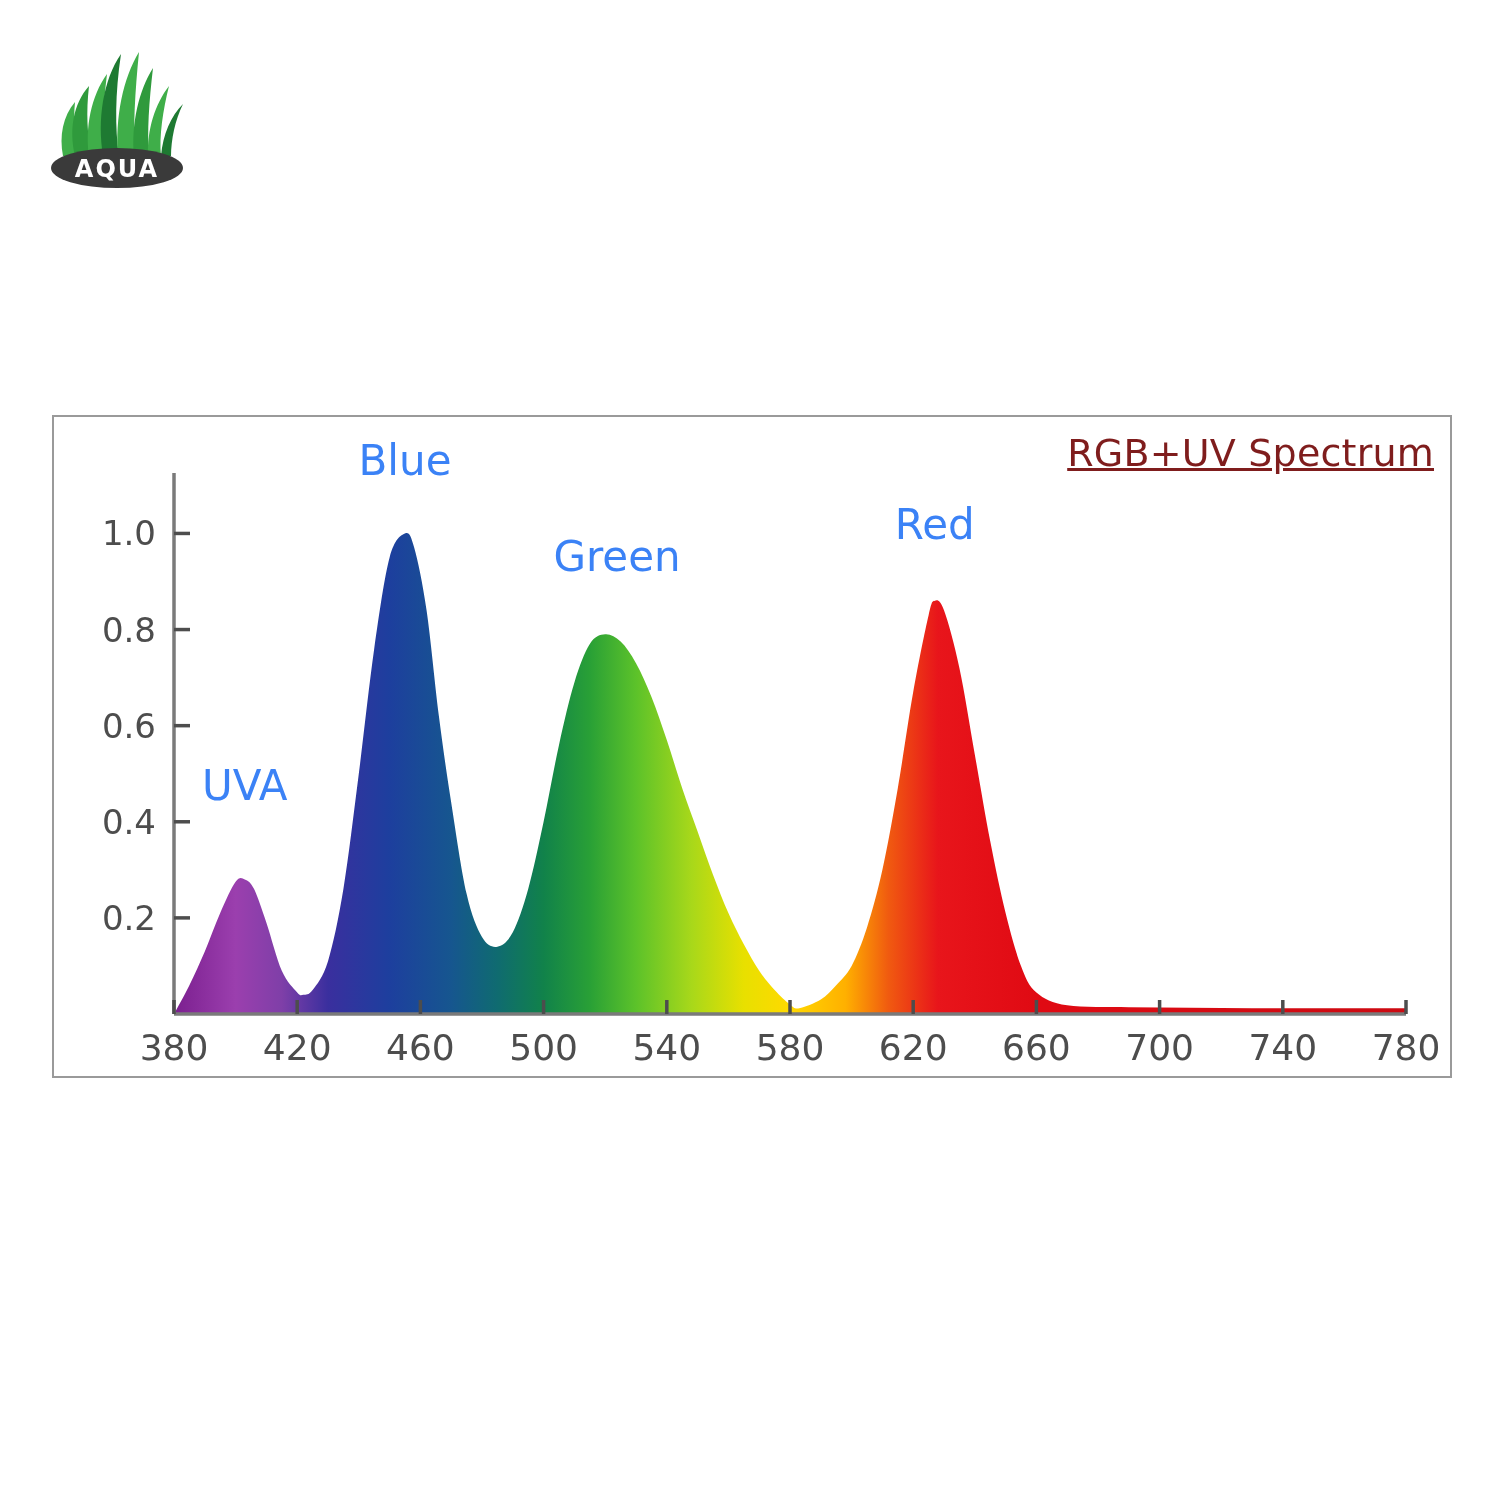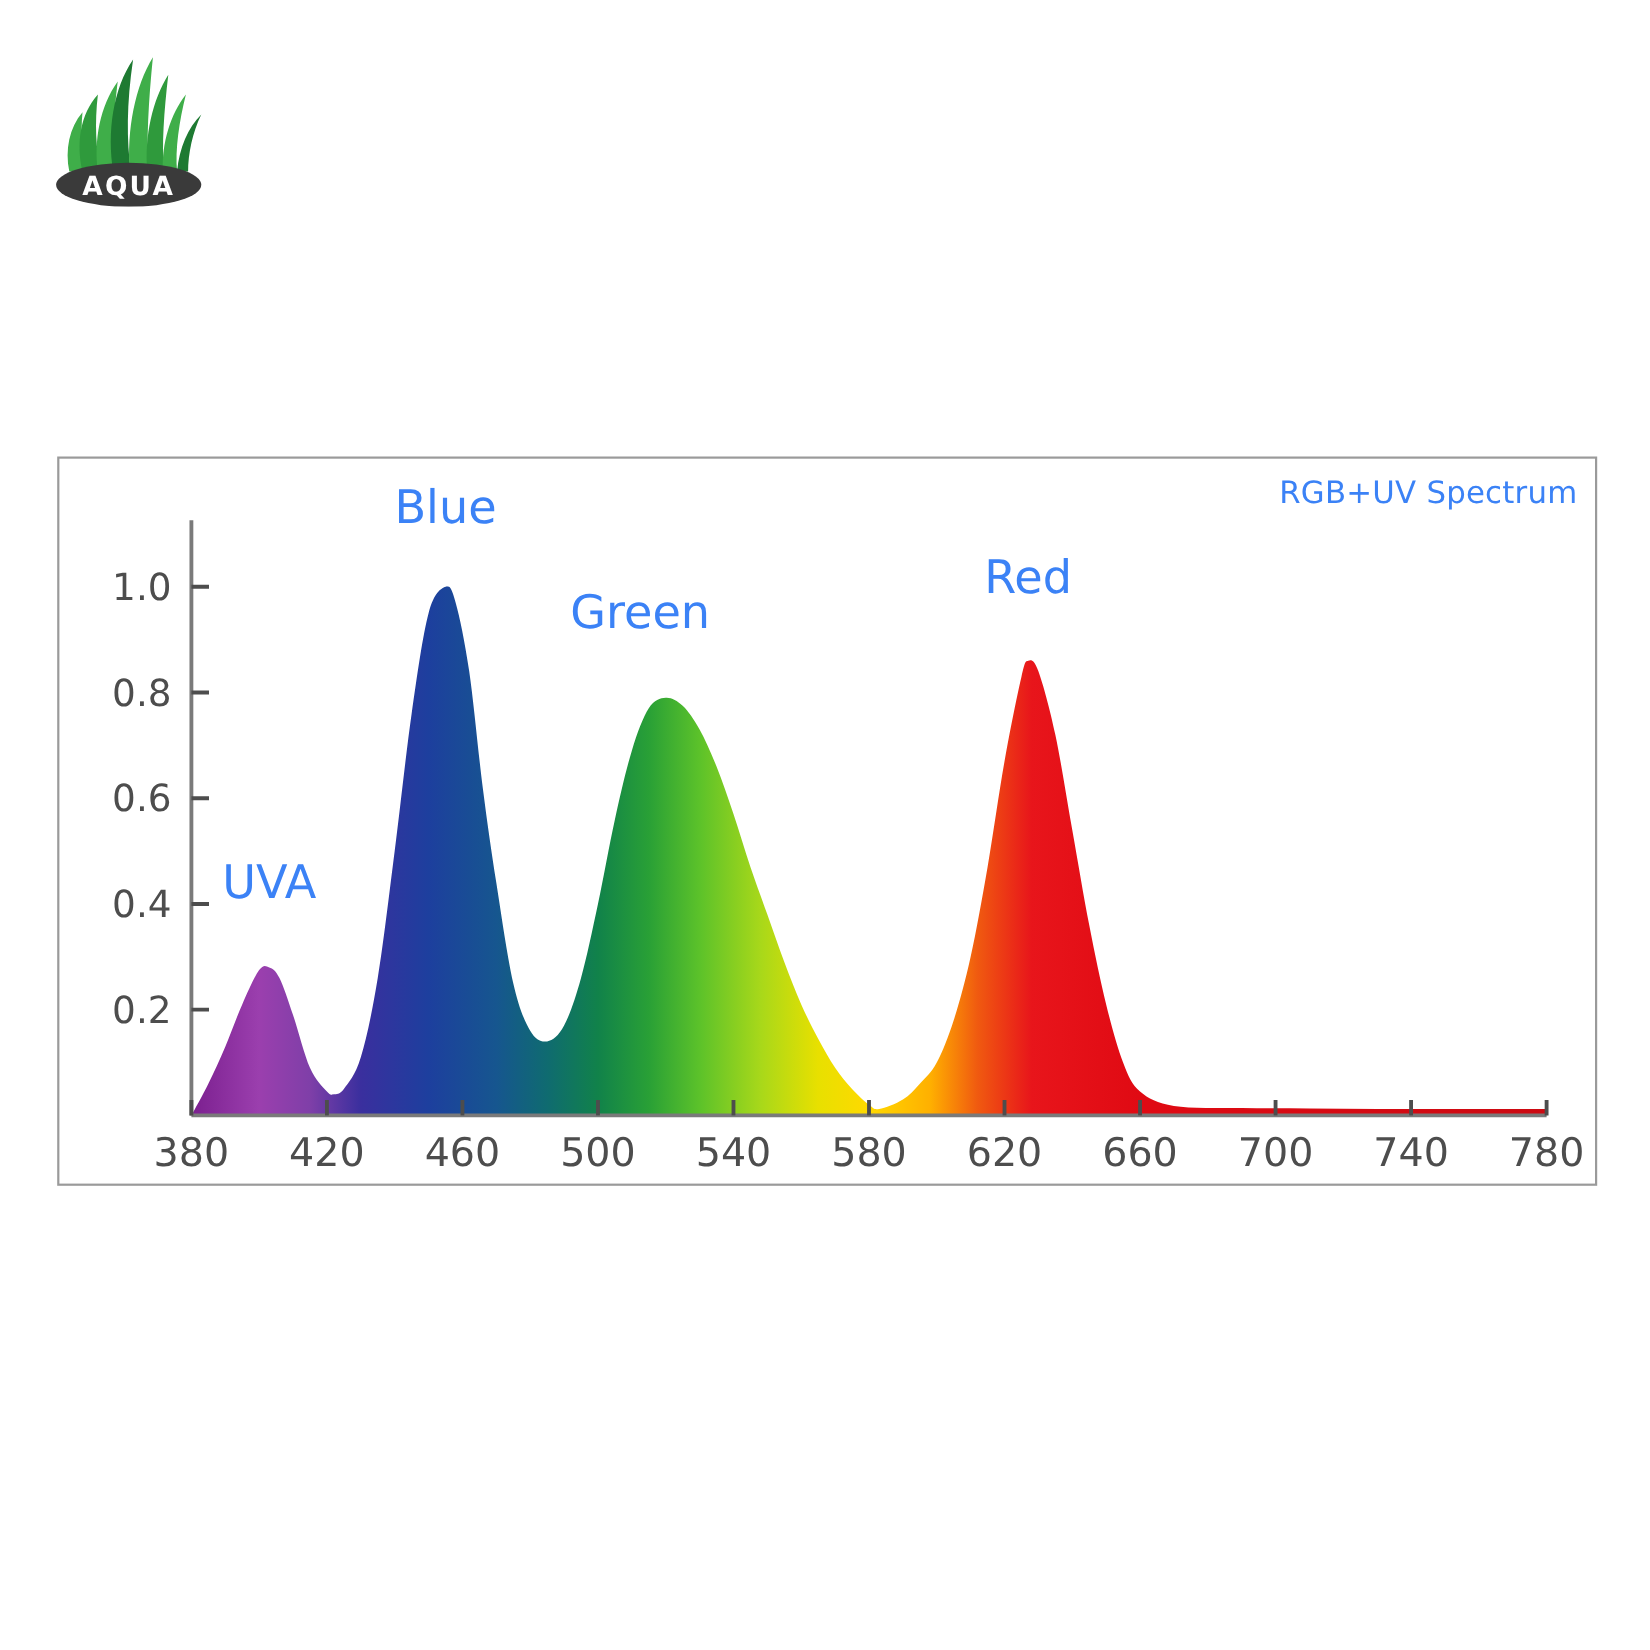--- a/index.html
+++ b/index.html
@@ -34,24 +34,25 @@
     height: 663px;
     border: 2px solid #9a9a9a;
     background: #ffffff;
     box-sizing: border-box;
   }
 
   #chart-title {
     position: absolute;
     right: 16px;
     top: 14px;
-    font-size: 28px;
-    color: #3b82f6;
+    font-size: 38px;
+    color: #7f1d1d;
     letter-spacing: 0.2px;
     white-space: nowrap;
+    text-decoration: underline;
   }
 
   #plot-svg {
     position: absolute;
     left: 0;
     top: 0;
     width: 1400px;
     height: 663px;
   }
 
@@ -164,18 +165,18 @@
           <text x="1105.6" y="643" class="axis-text xtick-text">700</text>
           <line x1="1228.8" x2="1228.8" y1="597" y2="583" class="tick-mark"></line>
           <text x="1228.8" y="643" class="axis-text xtick-text">740</text>
           <line x1="1352" x2="1352" y1="597" y2="583" class="tick-mark"></line>
           <text x="1352" y="643" class="axis-text xtick-text">780</text>
         </g>
     </g>
   </svg>
 
   <div id="peakLabels">
-      <div class="peak-label" style="left: 190.84px; top: 360px;">UVA</div>
+      <div class="peak-label" style="left: 190.84px; top: 344px;">UVA</div>
       <div class="peak-label" style="left: 351px; top: 19.1667px;">Blue</div>
-      <div class="peak-label" style="left: 528px; top: 115.278px;">Green</div>
+      <div class="peak-label" style="left: 563px; top: 115.278px;">Green</div>
       <div class="peak-label" style="left: 880.76px; top: 83px;">Red</div>
     </div>
 </div>
 
 </body></html>

